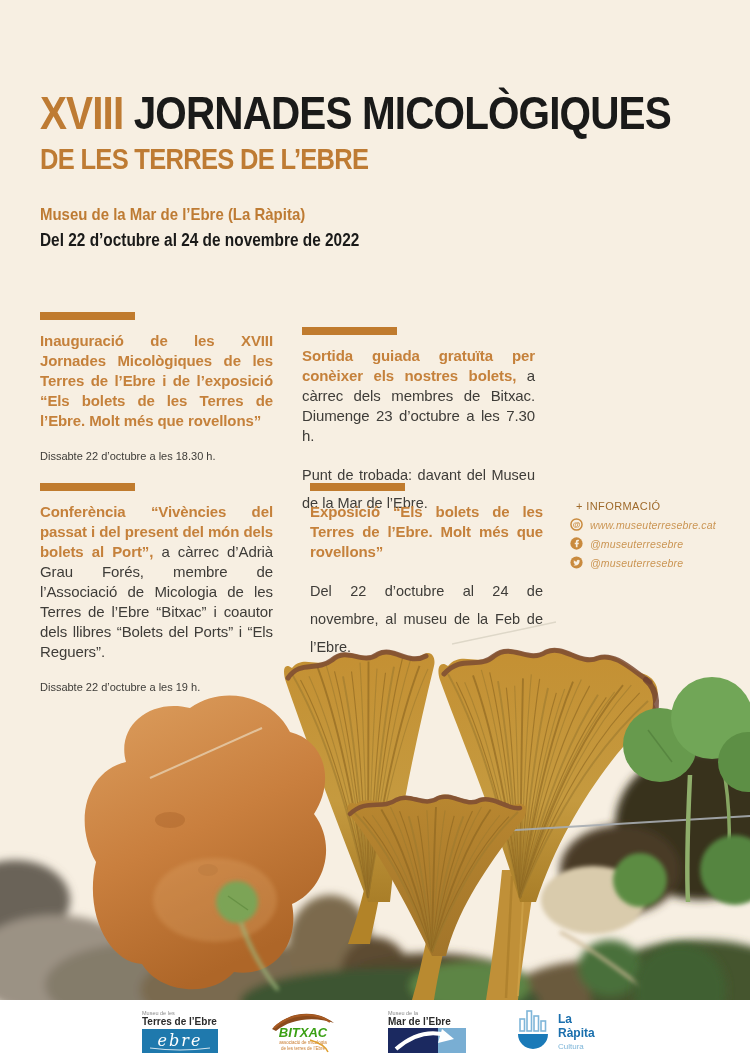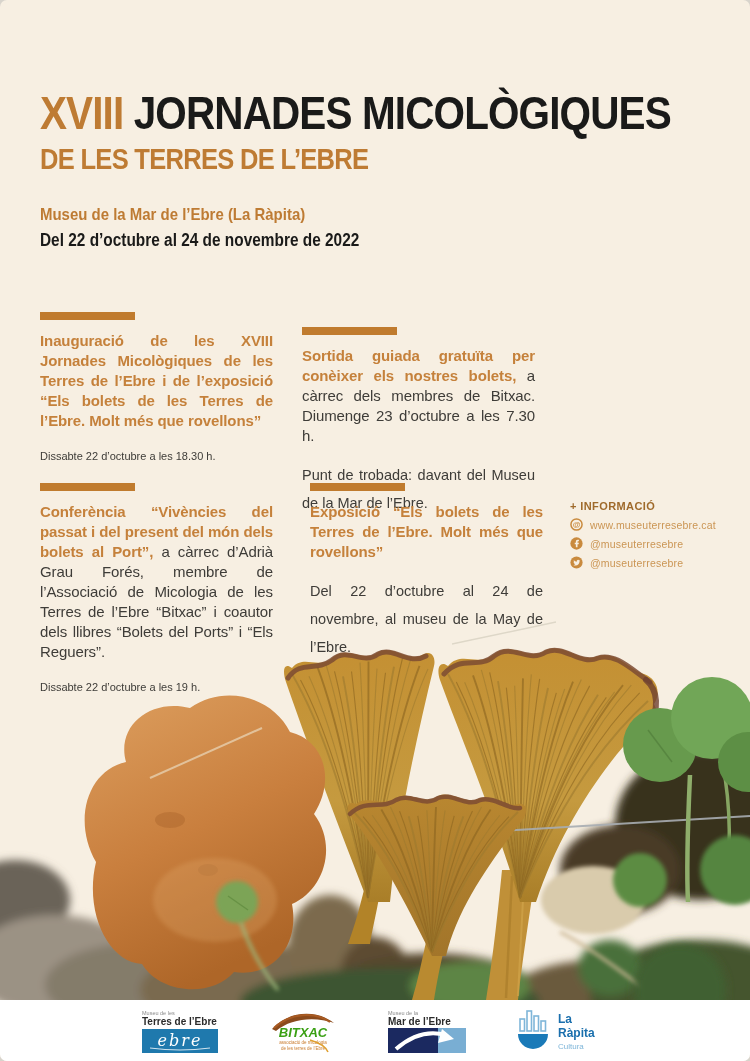--- a/index.html
+++ b/index.html
@@ -1,17 +1,17 @@
 <!DOCTYPE html>
 <html><head>
 <meta charset="utf-8">
 <style>
   html,body{margin:0;padding:0;}
   body{font-family:"Liberation Sans", sans-serif;background:#d8d4cc;}
-  .poster{position:relative;width:750px;height:1061px;background:#F7EFE2;overflow:hidden;margin:0 auto;border-radius:7px;}
+  .poster{position:relative;width:750px;height:1061px;background:#F7EFE2;overflow:hidden;margin:0 auto;}
 
   
   .header{position:absolute;left:40px;top:90px;width:720px;transform:scaleX(0.88);transform-origin:left top;}
   .title{font-size:46px;font-weight:700;letter-spacing:-1px;line-height:1;white-space:nowrap;}
   .title .num{color:#BE7B33;}
   .title .rest{color:#1A1A19;}
   .subtitle{margin-top:7px;font-size:29px;font-weight:700;letter-spacing:-0.8px;color:#BE7B33;white-space:nowrap;}
   .venue{margin-top:29px;font-size:17px;font-weight:700;color:#BE7B33;white-space:nowrap;}
   .dates{margin-top:5px;font-size:17.5px;font-weight:700;color:#1A1A19;white-space:nowrap;}
 
@@ -23,25 +23,25 @@
   .ev4{left:310px;top:483px;}
   .bar{width:95px;height:8px;background:#C07B2E;}
   .ev-heading{margin-top:11px;font-size:15px;line-height:20px;text-align:justify;letter-spacing:-0.1px;}
   .ev-heading .lead{color:#C5813B;font-weight:700;}
   .ev-heading .restx{color:#3E3C38;font-weight:400;}
   .ev-meta{margin-top:9px;font-size:11px;line-height:20px;color:#3E3C38;}
   .ev-note{margin-top:9px;font-size:14.5px;line-height:28px;color:#3E3C38;text-align:justify;}
 
   
   .info{position:absolute;left:570px;top:500px;width:165px;}
-  .info-heading{font-size:11px;font-weight:700;letter-spacing:0.4px;color:#9F6A2B;}
+  .info-heading{font-size:11px;font-weight:400;letter-spacing:0.4px;color:#9F6A2B;margin-left:6px;}
   .info-row{display:flex;align-items:center;margin-top:6px;}
   .info-row:first-of-type{margin-top:9px;}
   .info-ico{width:13px;height:13px;margin-right:7px;flex:0 0 13px;}
-  .info-txt{font-size:10.5px;color:#CB9553;letter-spacing:0.2px;}
+  .info-txt{font-size:10.5px;color:#CB9553;letter-spacing:0.2px;font-style:italic;}
 
   
   .photo{position:absolute;left:0;top:570px;width:750px;height:430px;display:block;}
 
   
   .footer{position:absolute;left:0;top:1000px;width:750px;height:61px;background:#ffffff;
           display:flex;align-items:center;justify-content:center;gap:44px;}
   .logo{display:block;}
 </style>
 </head>
@@ -72,21 +72,21 @@
 
   <div class="event ev3">
     <div class="bar"></div>
     <p class="ev-heading"><span class="lead">Conferència “Vivències del passat i del present del món dels bolets al Port”,</span><span class="restx"> a càrrec d’Adrià Grau Forés, membre de l’Associació de Micologia de les Terres de l’Ebre “Bitxac” i coautor dels llibres “Bolets del Ports” i “Els Reguers”.</span></p>
     <p class="ev-meta">Dissabte 22 d’octubre a les 19 h.</p>
   </div>
 
   <div class="event ev4">
     <div class="bar"></div>
     <p class="ev-heading"><span class="lead">Exposició “Els bolets de les Terres de l’Ebre. Molt més que rovellons”</span><span class="restx"></span></p>
-    <p class="ev-note">Del 22 d’octubre al 24 de novembre, al museu de la May de l’Ebre.</p>
+    <p class="ev-note">Del 22 d’octubre al 24 de novembre, al museu de la Feb de l’Ebre.</p>
   </div>
 
   <div class="info">
     <div class="info-heading">+ INFORMACIÓ</div>
     <div class="info-row">
       <svg class="info-ico" viewBox="0 0 14 14">
         <circle cx="7" cy="7" r="6" fill="none" stroke="#C98A3E" stroke-width="1.6"></circle>
         <text x="7" y="10" font-size="8.5" font-weight="bold" fill="#C98A3E" text-anchor="middle" font-family="Liberation Sans, sans-serif">@</text>
       </svg>
       <span class="info-txt">www.museuterresebre.cat</span>

